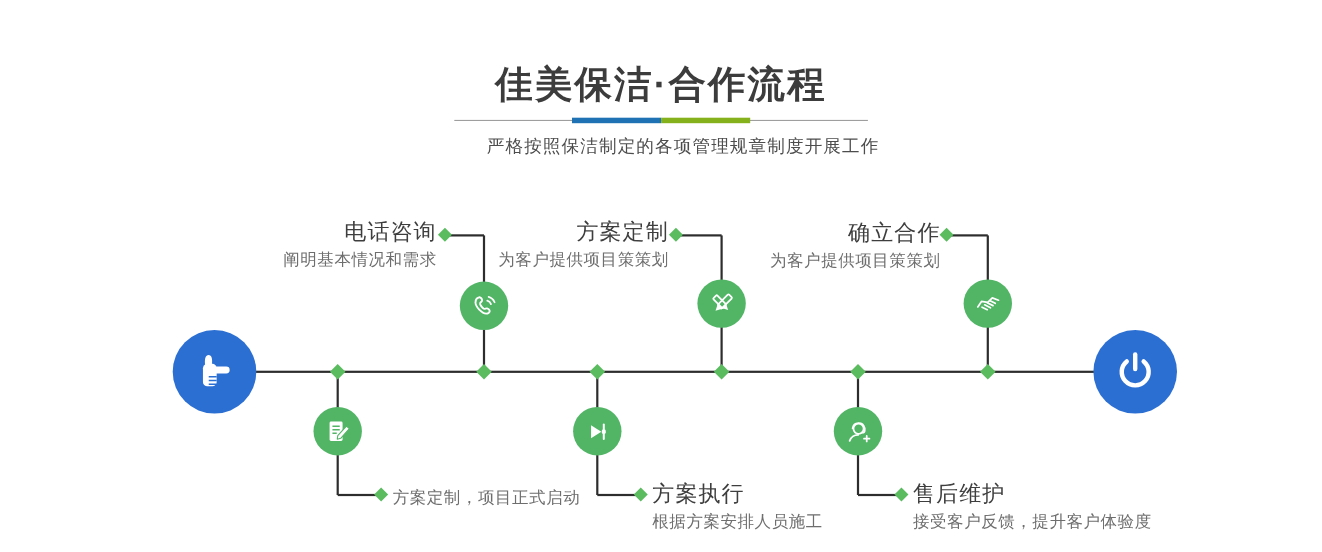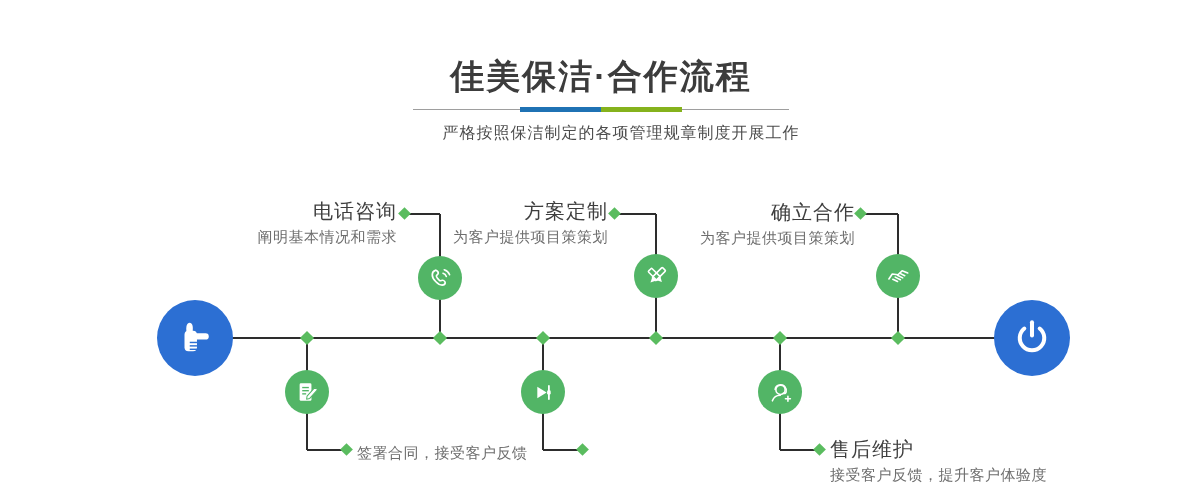--- a/index.html
+++ b/index.html
@@ -177,20 +177,24 @@
   <div class="step-top" style="right:805px;top:188px">
     <div class="step-title">电话咨询</div>
     <div class="step-desc">阐明基本情况和需求</div>
   </div>
   <div class="step-top" style="right:347px;top:189px">
     <div class="step-title">确立合作</div>
     <div class="step-desc">为客户提供项目策策划</div>
   </div>
 
   <div class="step-bottom" style="left:357px;top:426px">
-    <div class="step-desc">签署合同，接受客户反馈</div>
+    <div class="step-desc">方案定制，项目正式启动</div>
+  </div>
+  <div class="step-bottom" style="left:593px;top:426px">
+    <div class="step-title">方案执行</div>
+    <div class="step-desc">根据方案安排人员施工</div>
   </div>
   <div class="step-bottom" style="left:830px;top:426px">
     <div class="step-title">售后维护</div>
     <div class="step-desc">接受客户反馈，提升客户体验度</div>
   </div>
 
 </div>
 
 </body></html>

